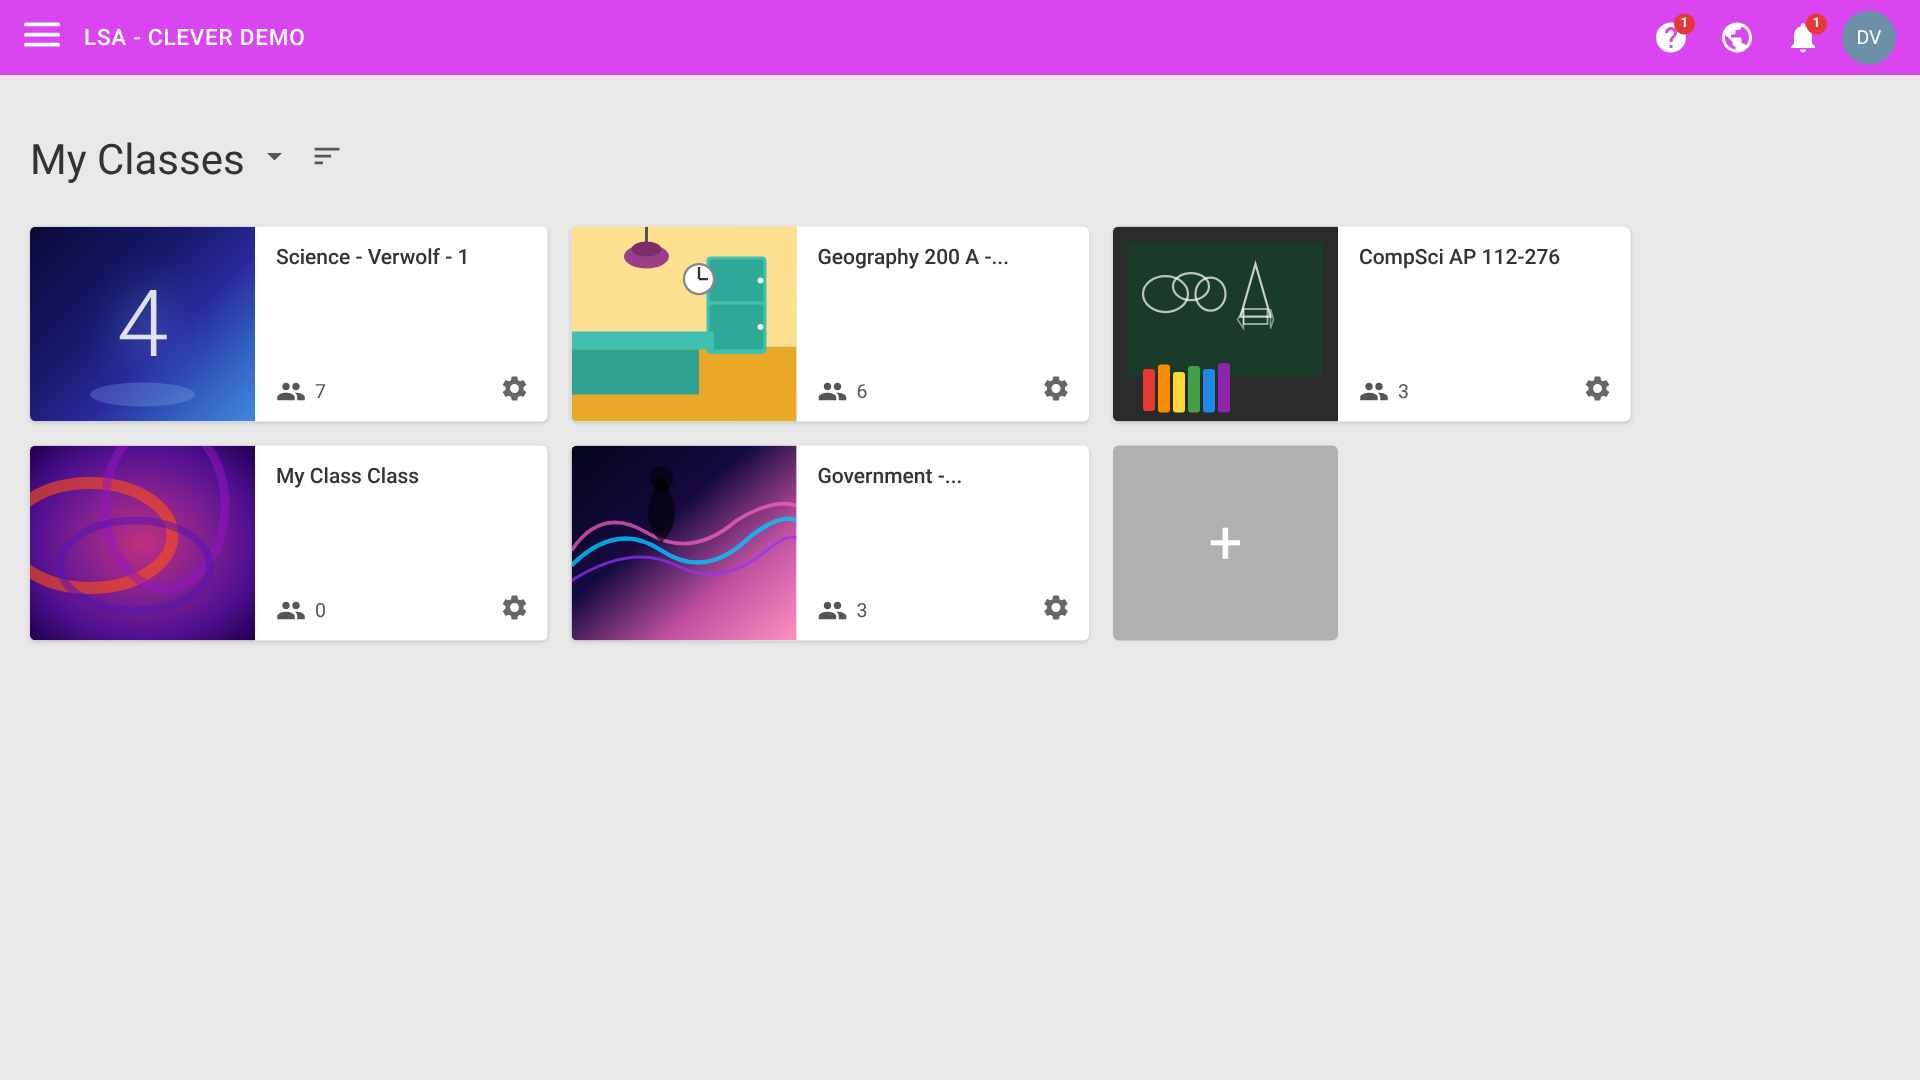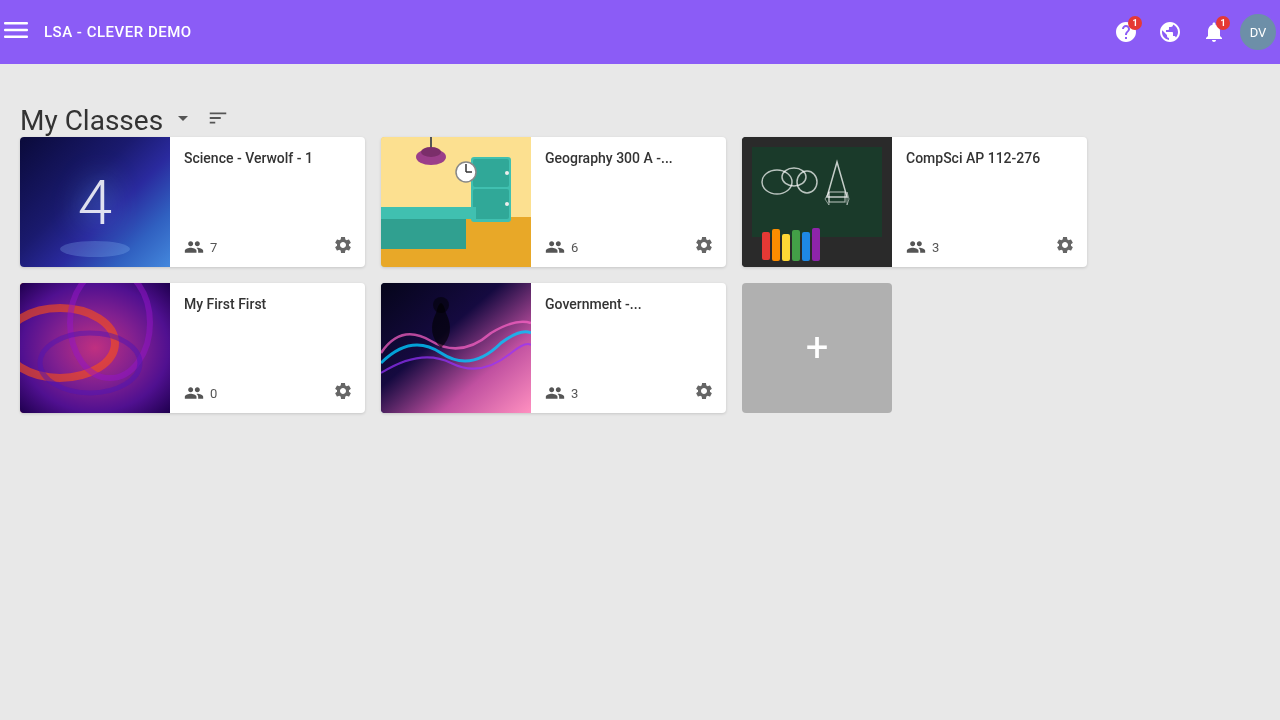--- a/index.html
+++ b/index.html
@@ -5,25 +5,25 @@
     * { box-sizing: border-box; margin: 0; padding: 0; }
     body {
       font-family: 'Roboto', Arial, sans-serif;
       background: #e8e8e8;
       min-height: 720px;
       overflow: hidden;
     }
 
     
     .header {
-      background: #8b5cf6;
-      height: 64px;
-      display: flex;
-      align-items: center;
-      padding: 0 4px;
+      background: #d946ef;
+      height: 50px;
+      display: flex;
+      align-items: center;
+      padding: 0 16px;
       justify-content: space-between;
     }
     .header-left {
       display: flex;
       align-items: center;
       gap: 16px;
     }
     .hamburger-icon {
       color: #fff;
       font-size: 20px;
@@ -88,20 +88,21 @@
     
     .main {
       padding: 40px 20px 20px 20px;
     }
 
     
     .page-title-row {
       display: flex;
       align-items: center;
       gap: 8px;
+      margin-bottom: 28px;
     }
     .page-title {
       font-size: 28px;
       font-weight: 400;
       color: #333;
     }
     .dropdown-arrow {
       color: #555;
       font-size: 20px;
       cursor: pointer;
@@ -334,21 +335,21 @@
         <ellipse cx="50" cy="20" rx="15" ry="8" fill="#9b3e8a"></ellipse>
         <ellipse cx="50" cy="15" rx="10" ry="5" fill="#7b2e6a"></ellipse>
 
         <circle cx="85" cy="35" r="10" fill="#fff" stroke="#888" stroke-width="1.5"></circle>
         <line x1="85" y1="35" x2="85" y2="27" stroke="#333" stroke-width="1.5"></line>
         <line x1="85" y1="35" x2="91" y2="35" stroke="#333" stroke-width="1.5"></line>
       </svg>
     </div>
     </div>
     <div class="card-body">
-      <div class="card-title">Geography 300 A -...</div>
+      <div class="card-title">Geography 200 A -...</div>
       <div class="card-footer">
         <div class="student-count">
           <svg viewBox="0 0 24 24">
                 <path d="M16 11c1.66 0 2.99-1.34 2.99-3S17.66 5 16 5c-1.66 0-3 1.34-3 3s1.34 3 3 3zm-8 0c1.66 0 2.99-1.34 2.99-3S9.66 5 8 5C6.34 5 5 6.34 5 8s1.34 3 3 3zm0 2c-2.33 0-7 1.17-7 3.5V19h14v-2.5c0-2.33-4.67-3.5-7-3.5zm8 0c-.29 0-.62.02-.97.05 1.16.84 1.97 1.97 1.97 3.45V19h6v-2.5c0-2.33-4.67-3.5-7-3.5z"></path>
               </svg>
           <span>6</span>
         </div>
         <div class="settings-icon">
           <svg viewBox="0 0 24 24">
                 <path d="M19.14,12.94c0.04-0.3,0.06-0.61,0.06-0.94c0-0.32-0.02-0.64-0.07-0.94l2.03-1.58c0.18-0.14,0.23-0.41,0.12-0.61 l-1.92-3.32c-0.12-0.22-0.37-0.29-0.59-0.22l-2.39,0.96c-0.5-0.38-1.03-0.7-1.62-0.94L14.4,2.81c-0.04-0.24-0.24-0.41-0.48-0.41 h-3.84c-0.24,0-0.43,0.17-0.47,0.41L9.25,5.35C8.66,5.59,8.12,5.92,7.63,6.29L5.24,5.33c-0.22-0.08-0.47,0-0.59,0.22L2.74,8.87 C2.62,9.08,2.66,9.34,2.86,9.48l2.03,1.58C4.84,11.36,4.8,11.69,4.8,12s0.02,0.64,0.07,0.94l-2.03,1.58 c-0.18,0.14-0.23,0.41-0.12,0.61l1.92,3.32c0.12,0.22,0.37,0.29,0.59,0.22l2.39-0.96c0.5,0.38,1.03,0.7,1.62,0.94l0.36,2.54 c0.05,0.24,0.24,0.41,0.48,0.41h3.84c0.24,0,0.44-0.17,0.47-0.41l0.36-2.54c0.59-0.24,1.13-0.56,1.62-0.94l2.39,0.96 c0.22,0.08,0.47,0,0.59-0.22l1.92-3.32c0.12-0.22,0.07-0.47-0.12-0.61L19.14,12.94z M12,15.6c-1.98,0-3.6-1.62-3.6-3.6 s1.62-3.6,3.6-3.6s3.6,1.62,3.6,3.6S13.98,15.6,12,15.6z"></path>
@@ -414,21 +415,21 @@
           </radialGradient>
         </defs>
 
         <ellipse cx="40" cy="60" rx="55" ry="35" fill="none" stroke="rgba(255,80,20,0.6)" stroke-width="8"></ellipse>
         <ellipse cx="90" cy="40" rx="40" ry="55" fill="none" stroke="rgba(150,20,200,0.5)" stroke-width="6"></ellipse>
         <ellipse cx="70" cy="80" rx="50" ry="30" fill="none" stroke="rgba(80,20,180,0.5)" stroke-width="5"></ellipse>
       </svg>
     </div>
     </div>
     <div class="card-body">
-      <div class="card-title">My First First</div>
+      <div class="card-title">My Class Class</div>
       <div class="card-footer">
         <div class="student-count">
           <svg viewBox="0 0 24 24">
                 <path d="M16 11c1.66 0 2.99-1.34 2.99-3S17.66 5 16 5c-1.66 0-3 1.34-3 3s1.34 3 3 3zm-8 0c1.66 0 2.99-1.34 2.99-3S9.66 5 8 5C6.34 5 5 6.34 5 8s1.34 3 3 3zm0 2c-2.33 0-7 1.17-7 3.5V19h14v-2.5c0-2.33-4.67-3.5-7-3.5zm8 0c-.29 0-.62.02-.97.05 1.16.84 1.97 1.97 1.97 3.45V19h6v-2.5c0-2.33-4.67-3.5-7-3.5z"></path>
               </svg>
           <span>0</span>
         </div>
         <div class="settings-icon">
           <svg viewBox="0 0 24 24">
                 <path d="M19.14,12.94c0.04-0.3,0.06-0.61,0.06-0.94c0-0.32-0.02-0.64-0.07-0.94l2.03-1.58c0.18-0.14,0.23-0.41,0.12-0.61 l-1.92-3.32c-0.12-0.22-0.37-0.29-0.59-0.22l-2.39,0.96c-0.5-0.38-1.03-0.7-1.62-0.94L14.4,2.81c-0.04-0.24-0.24-0.41-0.48-0.41 h-3.84c-0.24,0-0.43,0.17-0.47,0.41L9.25,5.35C8.66,5.59,8.12,5.92,7.63,6.29L5.24,5.33c-0.22-0.08-0.47,0-0.59,0.22L2.74,8.87 C2.62,9.08,2.66,9.34,2.86,9.48l2.03,1.58C4.84,11.36,4.8,11.69,4.8,12s0.02,0.64,0.07,0.94l-2.03,1.58 c-0.18,0.14-0.23,0.41-0.12,0.61l1.92,3.32c0.12,0.22,0.37,0.29,0.59,0.22l2.39-0.96c0.5,0.38,1.03,0.7,1.62,0.94l0.36,2.54 c0.05,0.24,0.24,0.41,0.48,0.41h3.84c0.24,0,0.44-0.17,0.47-0.41l0.36-2.54c0.59-0.24,1.13-0.56,1.62-0.94l2.39,0.96 c0.22,0.08,0.47,0,0.59-0.22l1.92-3.32c0.12-0.22,0.07-0.47-0.12-0.61L19.14,12.94z M12,15.6c-1.98,0-3.6-1.62-3.6-3.6 s1.62-3.6,3.6-3.6s3.6,1.62,3.6,3.6S13.98,15.6,12,15.6z"></path>

